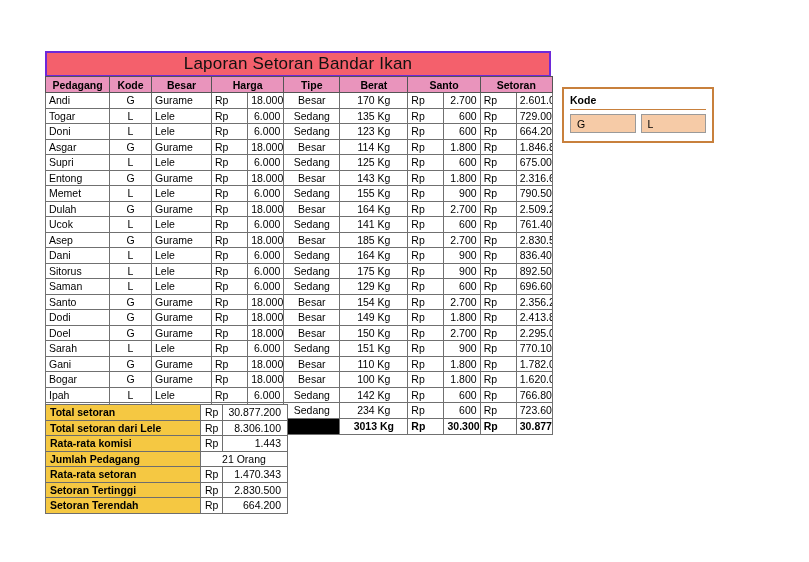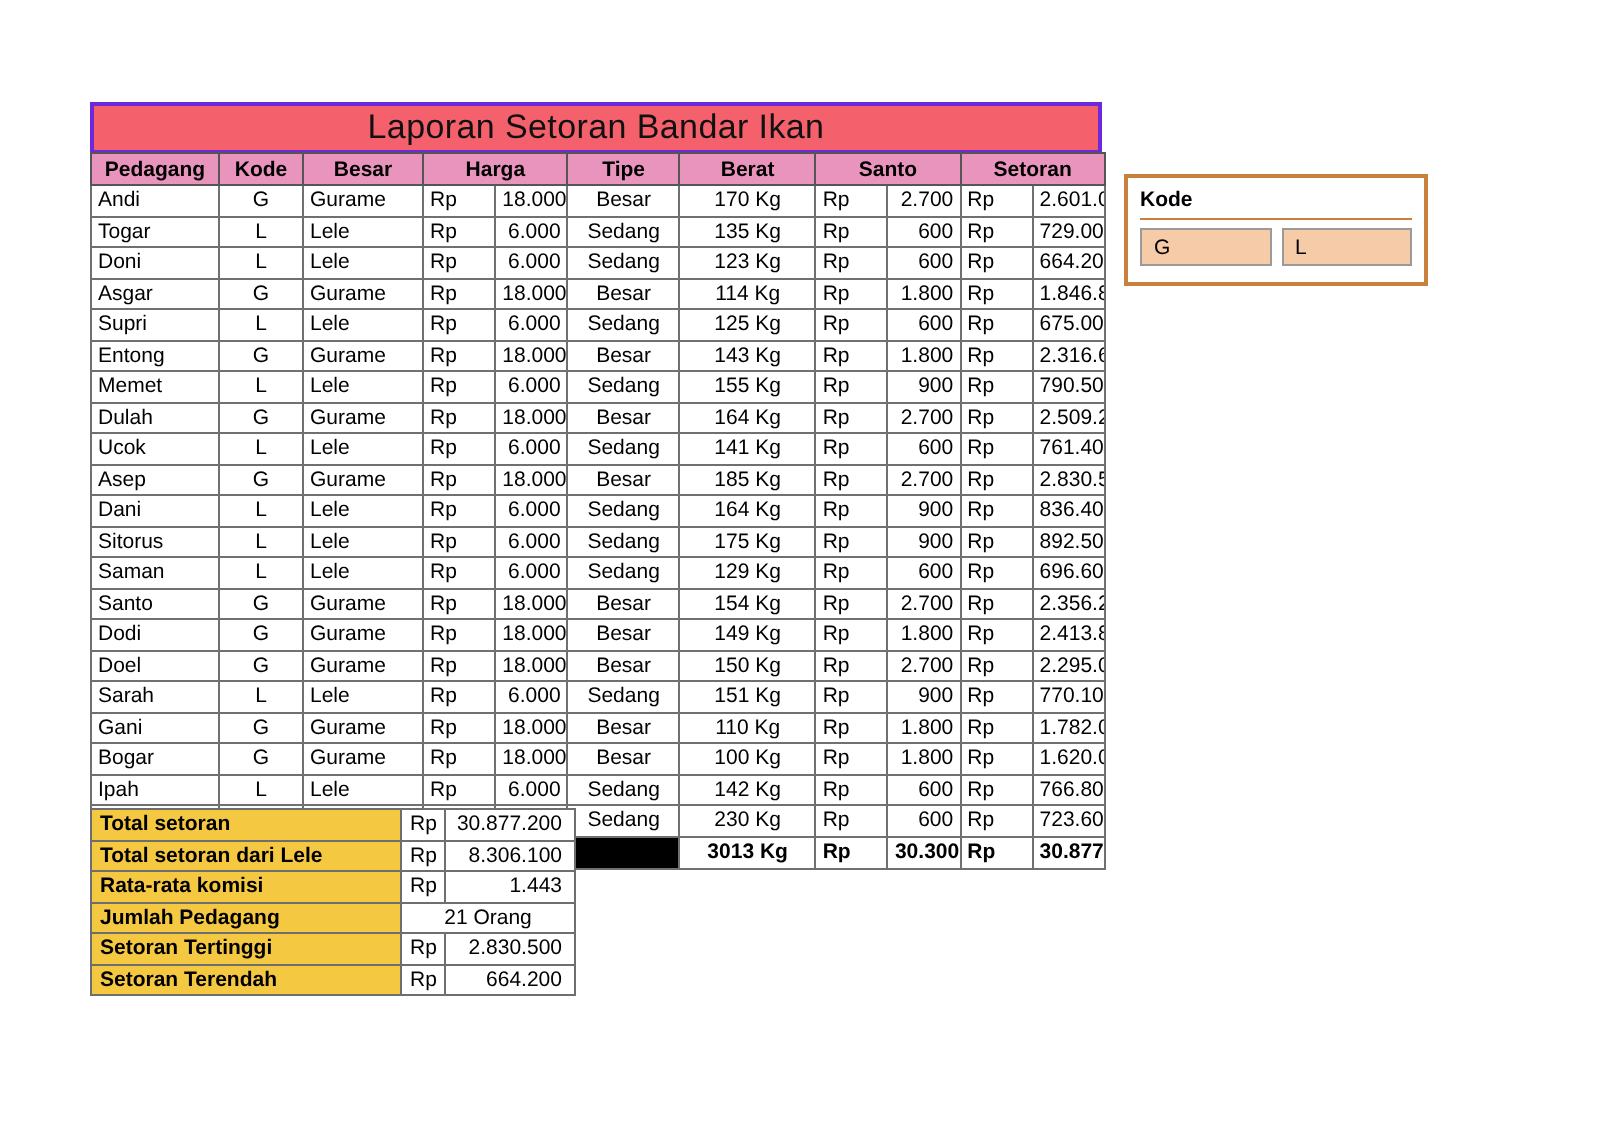--- a/index.html
+++ b/index.html
@@ -438,21 +438,21 @@
           <td class="c-srp">Rp</td>
           <td class="c-setor">766.800</td>
         </tr>
         <tr>
           <td class="c-ped">Agam</td>
           <td class="c-kode">L</td>
           <td class="c-nama">Lele</td>
           <td class="c-rp">Rp</td>
           <td class="c-harga">6.000</td>
           <td class="c-tipe">Sedang</td>
-          <td class="c-berat">230 Kg</td>
+          <td class="c-berat">234 Kg</td>
           <td class="c-krp">Rp</td>
           <td class="c-komisi">600</td>
           <td class="c-srp">Rp</td>
           <td class="c-setor">723.600</td>
         </tr>
         <tr class="total-row">
           <td class="total-label c-ped">Total</td>
           <td class="total-count c-kode">21</td>
           <td class="blackout c-nama"></td>
           <td class="blackout c-rp"></td>
@@ -484,20 +484,25 @@
         <tr>
           <td class="s-label">Rata-rata komisi</td>
           <td class="s-rp">Rp</td>
           <td class="s-val">1.443</td>
         </tr>
         <tr>
           <td class="s-label">Jumlah Pedagang</td>
           <td class="s-val-full" colspan="2">21 Orang</td>
         </tr>
         <tr>
+          <td class="s-label">Rata-rata setoran</td>
+          <td class="s-rp">Rp</td>
+          <td class="s-val">1.470.343</td>
+        </tr>
+        <tr>
           <td class="s-label">Setoran Tertinggi</td>
           <td class="s-rp">Rp</td>
           <td class="s-val">2.830.500</td>
         </tr>
         <tr>
           <td class="s-label">Setoran Terendah</td>
           <td class="s-rp">Rp</td>
           <td class="s-val">664.200</td>
         </tr>
       </tbody>

